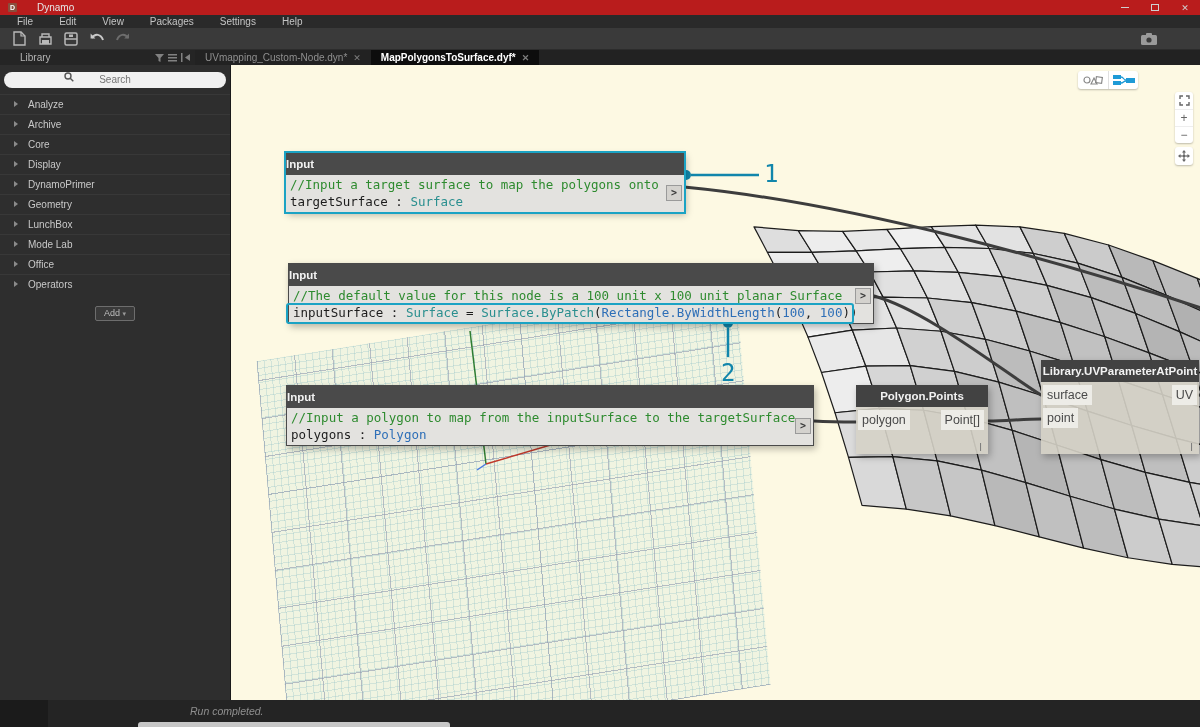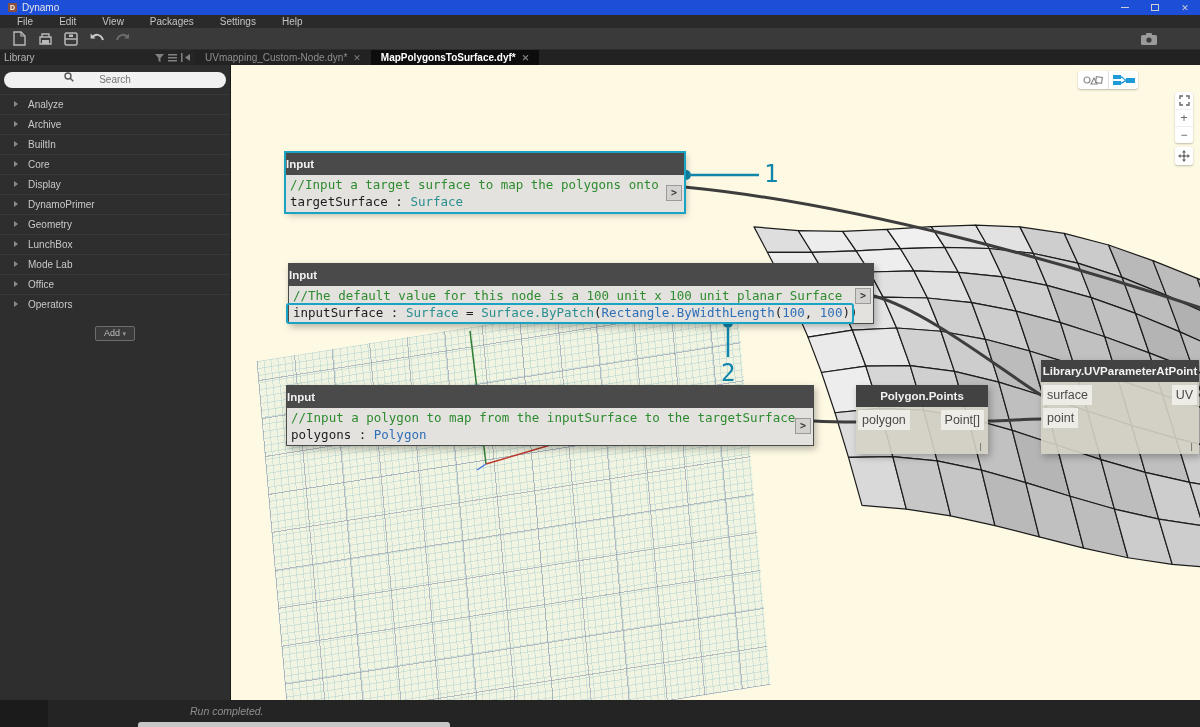--- a/index.html
+++ b/index.html
@@ -1,38 +1,38 @@
 <!DOCTYPE html>
 <html><head>
 <meta charset="utf-8">
 <style>
   * { margin:0; padding:0; box-sizing:border-box; }
   html,body { width:1200px; height:727px; overflow:hidden; background:#1b1b1b;
               font-family:"Liberation Sans", sans-serif; }
   .app { position:relative; width:1200px; height:727px; display:flex; flex-direction:column; }
 
   
-  .titlebar { height:15px; background:#1d4ed8; display:flex; align-items:center; color:#e6e6e6; font-size:10px; }
+  .titlebar { height:15px; background:#b91c1c; display:flex; align-items:center; color:#e6e6e6; font-size:10px;gap:15px; }
   .app-logo { width:9px; height:9px; margin:0 5px 0 8px; background:#8a4f3d; color:#fff; font-size:7px;
               line-height:9px; text-align:center; font-weight:bold; border-radius:1px; }
   .win-controls { margin-left:auto; display:flex; height:15px; }
   .win-btn { width:30px; display:flex; align-items:center; justify-content:center; color:#cfcfcf; font-size:9px; }
   .glyph-min { width:8px; height:1px; background:#cfcfcf; }
   .glyph-max { width:8px; height:7px; border:1px solid #cfcfcf; }
 
   .menubar { height:13px; background:#2a2a2a; display:flex; align-items:center; gap:0; padding-left:4px; }
   .menu-item { color:#c4c4c4; font-size:10px; padding:0 13px; }
 
   .toolbar { height:22px; background:#3a3a3a; display:flex; align-items:center; padding-left:6px; border-bottom:1px solid #2c2c2c;}
   .tool-btn { width:26px; height:20px; display:flex; align-items:center; justify-content:center; }
   .toolbar-right { margin-left:auto; padding-right:38px; }
 
   .header-row { height:15px; display:flex; }
   .library-header { width:195px; background:#252525; display:flex; align-items:center; color:#b5b5b5; font-size:10px;
-                    padding-left:4px; }
+                    padding-left:20px; }
   .lib-header-icons { margin-left:auto; display:flex; gap:4px; padding-right:5px; }
   .tabstrip { flex:1; background:#222222; display:flex; }
   .tab { display:flex; align-items:center; gap:6px; padding:0 10px; font-size:10px; color:#8f8f8f; }
   .tab.active { background:#0d0d0d; color:#ffffff; font-weight:bold; }
   .tab-close { color:#7d7d7d; font-size:9px; }
 
   
   .content { flex:1; display:flex; min-height:0; }
 
   .sidebar { width:231px; background:#2e2e2e; position:relative; border-right:1px solid #1a1a1a; }
@@ -219,24 +219,20 @@
           </svg>
         <input class="search-input" placeholder="Search" style="">
       </div>
       <div class="lib-item">
           <span class="tri"></span>
           <span>Analyze</span>
         </div>
       <div class="lib-item">
           <span class="tri"></span>
           <span>Archive</span>
-        </div>
-      <div class="lib-item">
-          <span class="tri"></span>
-          <span>BuiltIn</span>
         </div>
       <div class="lib-item">
           <span class="tri"></span>
           <span>Core</span>
         </div>
       <div class="lib-item">
           <span class="tri"></span>
           <span>Display</span>
         </div>
       <div class="lib-item">

